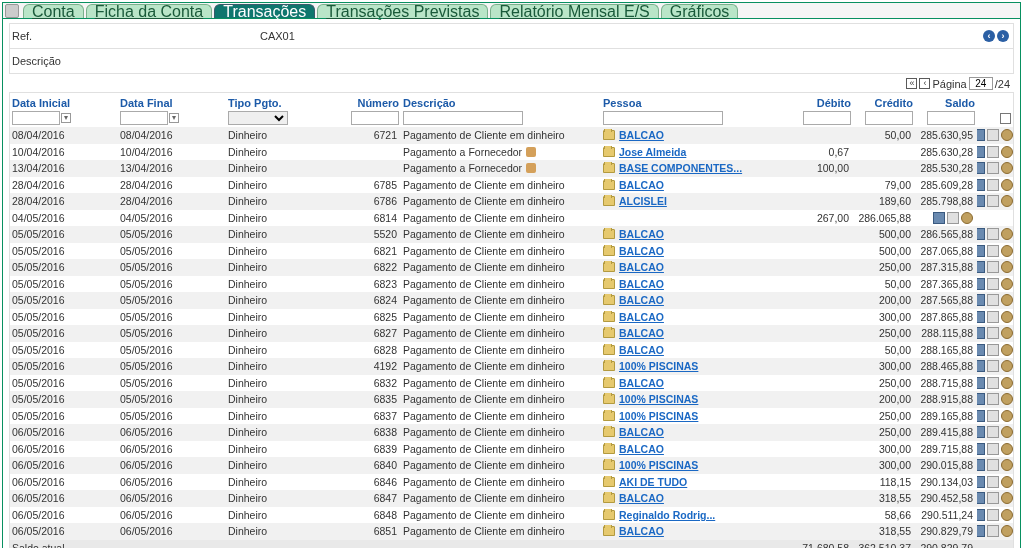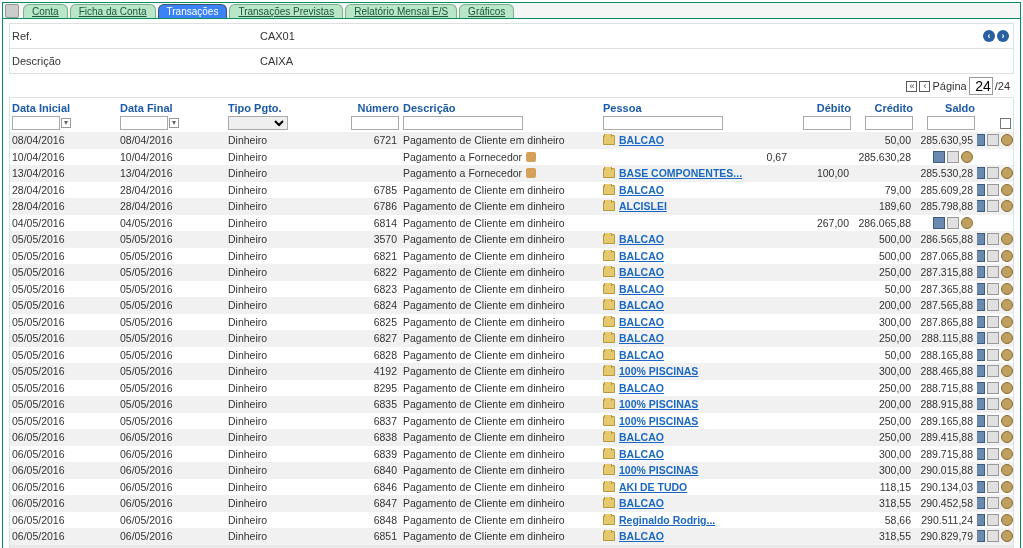--- a/index.html
+++ b/index.html
@@ -19,34 +19,34 @@
   .tabbar {
     display: flex;
     align-items: flex-end;
     gap: 2px;
     padding: 0 2px;
     background: #f5f5f5;
     border-bottom: 1px solid #089060;
     height: 16px;
   }
   .tab {
-    font-size: 10px;
+    font-size: 16px;
     padding: 1px 8px;
     background: #b9e5c8;
     color: #1a5a3a;
     border-radius: 6px 6px 0 0;
     border: 1px solid #7ab08c;
     border-bottom: none;
     height: 14px;
     line-height: 12px;
     text-decoration: underline;
     cursor: pointer;
   }
   .tab.active {
-    background: #3b82f6;
+    background: #0f766e;
     color: #fff;
     text-decoration: none;
     border-color: #3a5a6a;
   }
   .tab-leading-icon {
     width: 14px; height: 14px;
     background: #ccc;
     border: 1px solid #999;
     border-radius: 2px;
     margin-right: 2px;
@@ -100,22 +100,22 @@
     width: 11px; height: 11px;
     border: 1px solid #5a5a5a;
     font-size: 9px;
     line-height: 9px;
     text-align: center;
     cursor: pointer;
     color:#444;
   }
   .pager input {
     width: 24px;
-    font-size: 14px;
-    text-align: right;
+    font-size: 10px;
+    text-align: center;
     border: 1px solid #999;
     padding: 0 1px;
   }
   
   .grid {
     margin: 0 6px 4px 6px;
     border: 1px solid #e0e0e0;
   }
   .cols {
     display: grid;
@@ -270,21 +270,20 @@
     <div class="hf-row">
       <div class="hf-label">Ref.</div>
       <div class="hf-value">CAX01</div>
       <div class="hf-icons">
         <div class="circle-btn">‹</div>
         <div class="circle-btn">›</div>
       </div>
     </div>
     <div class="hf-row">
       <div class="hf-label">Descrição</div>
-      <div class="hf-value">CAIXA</div>
     </div>
   </div>
 
   <div class="pager">
     <span class="pgicon">«</span>
     <span class="pgicon">‹</span>
     <span>Página</span>
     <input type="text" value="24" style="">
     <span>/24</span>
   </div>
@@ -362,20 +361,24 @@
         </div>
         <div class="cols row">
           <div class="cell ">10/04/2016</div>
           <div class="cell ">10/04/2016</div>
           <div class="cell ">Dinheiro</div>
           <div class="cell num"></div>
           <div class="cell desc-cell">
             <span>Pagamento a Fornecedor</span>
             <span class="supplier-icon"></span>
           </div>
+          <div class="cell pessoa">
+            <span class="folder-icon"></span>
+            <span class="pessoa-link">Jose Almeida</span>
+          </div>
           <div class="cell num">0,67</div>
           <div class="cell num"></div>
           <div class="cell num">285.630,28</div>
           <div class="cell row-actions">
             <span class="ai edit"></span>
             <span class="ai doc"></span>
             <span class="ai user"></span>
           </div>
         </div>
         <div class="cols row">
@@ -456,21 +459,21 @@
           <div class="cell row-actions">
             <span class="ai edit"></span>
             <span class="ai doc"></span>
             <span class="ai user"></span>
           </div>
         </div>
         <div class="cols row">
           <div class="cell ">05/05/2016</div>
           <div class="cell ">05/05/2016</div>
           <div class="cell ">Dinheiro</div>
-          <div class="cell num">3570</div>
+          <div class="cell num">5520</div>
           <div class="cell desc-cell">
             <span>Pagamento de Cliente em dinheiro</span>
           </div>
           <div class="cell pessoa">
             <span class="folder-icon"></span>
             <span class="pessoa-link">BALCAO</span>
           </div>
           <div class="cell num"></div>
           <div class="cell num">500,00</div>
           <div class="cell num">286.565,88</div>
@@ -645,21 +648,21 @@
           <div class="cell row-actions">
             <span class="ai edit"></span>
             <span class="ai doc"></span>
             <span class="ai user"></span>
           </div>
         </div>
         <div class="cols row">
           <div class="cell ">05/05/2016</div>
           <div class="cell ">05/05/2016</div>
           <div class="cell ">Dinheiro</div>
-          <div class="cell num">8295</div>
+          <div class="cell num">6832</div>
           <div class="cell desc-cell">
             <span>Pagamento de Cliente em dinheiro</span>
           </div>
           <div class="cell pessoa">
             <span class="folder-icon"></span>
             <span class="pessoa-link">BALCAO</span>
           </div>
           <div class="cell num"></div>
           <div class="cell num">250,00</div>
           <div class="cell num">288.715,88</div>

